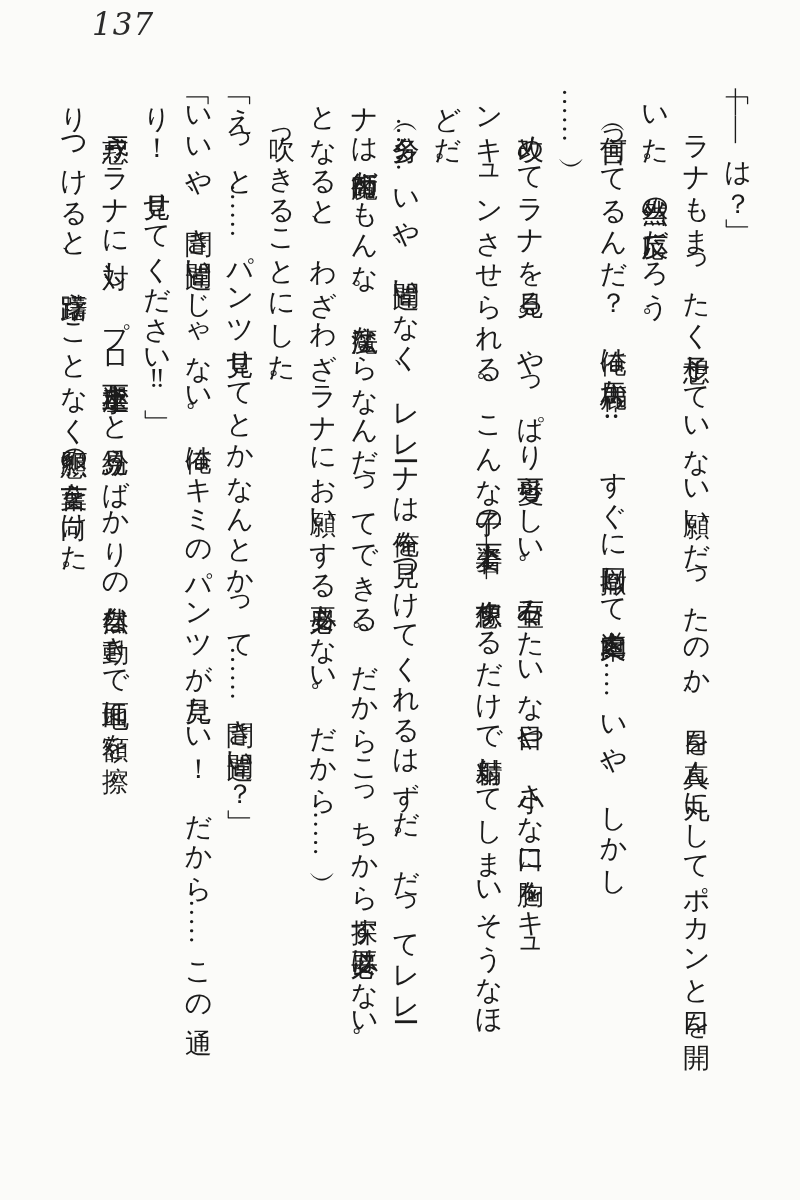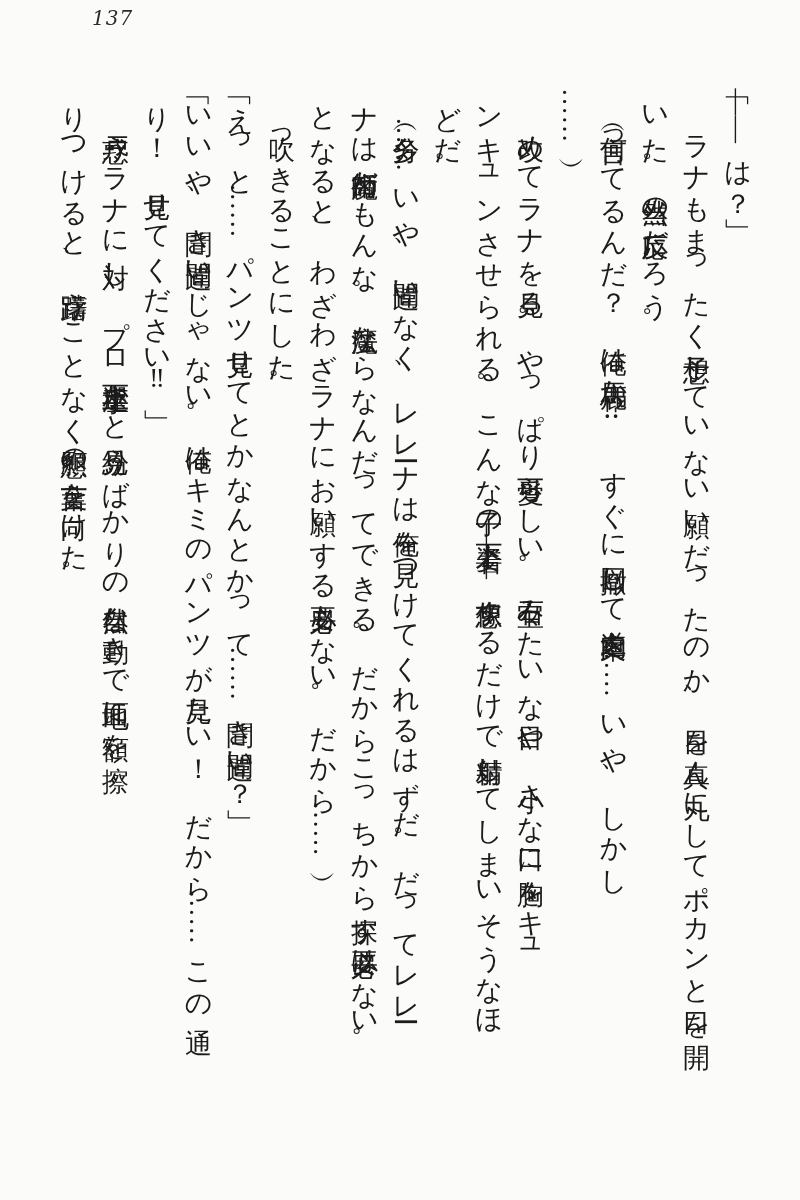--- a/index.html
+++ b/index.html
@@ -11,21 +11,21 @@
     height: 1200px;
     background: #fbfbf9;
     overflow: hidden;
     position: relative;
     font-family: "Liberation Serif", "DejaVu Serif", serif;
   }
   .page-number {
     position: absolute;
     top: 6px;
     left: 92px;
-    font-size: 20px;
+    font-size: 31px;
     font-style: italic;
     color: #2b2b2b;
     letter-spacing: 1px;
     font-family: "DejaVu Serif", "Liberation Serif", serif;
   }
   .text-block {
     position: absolute;
     top: 88px;
     right: 42px;
     height: 1092px;

